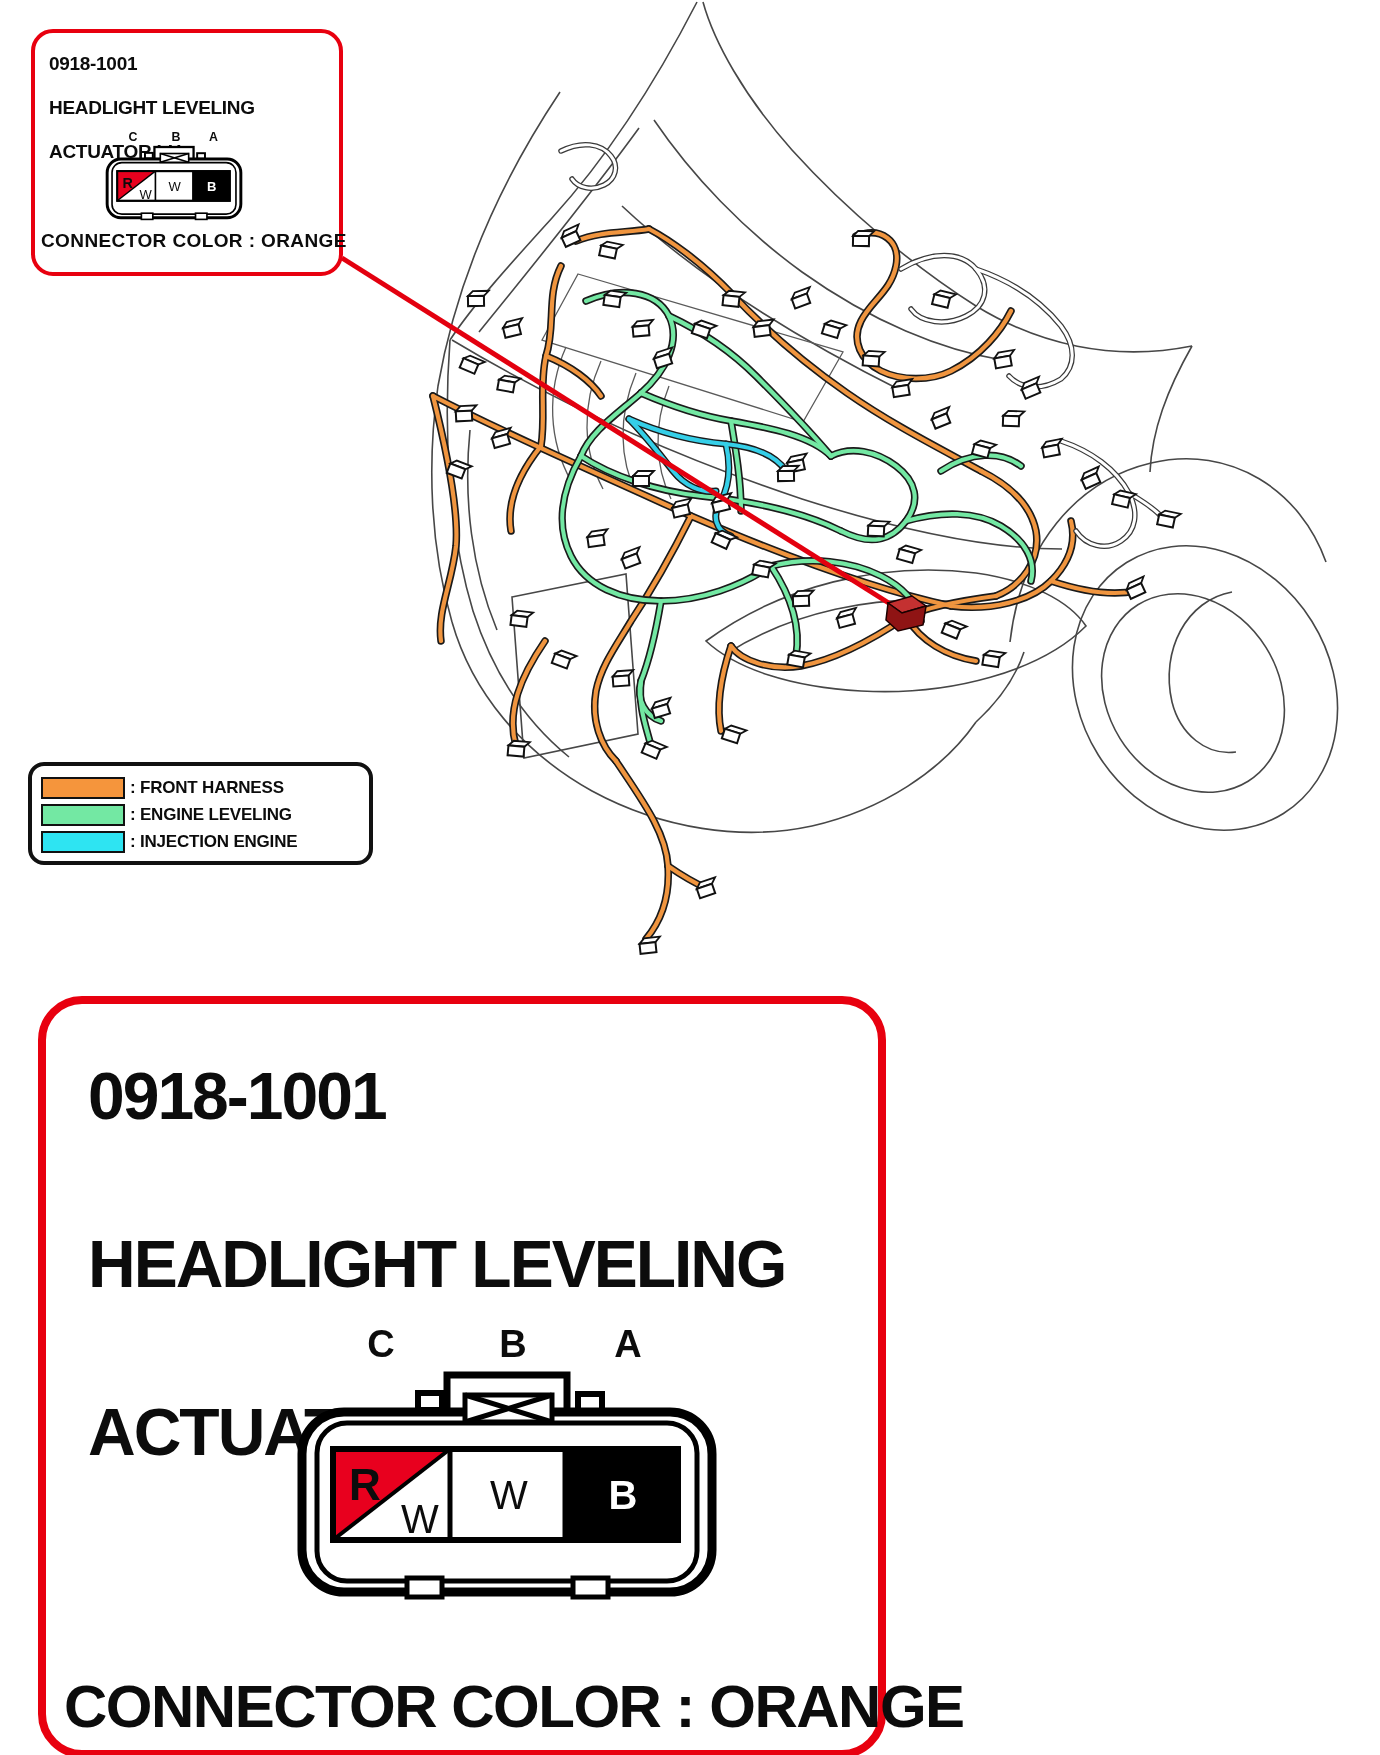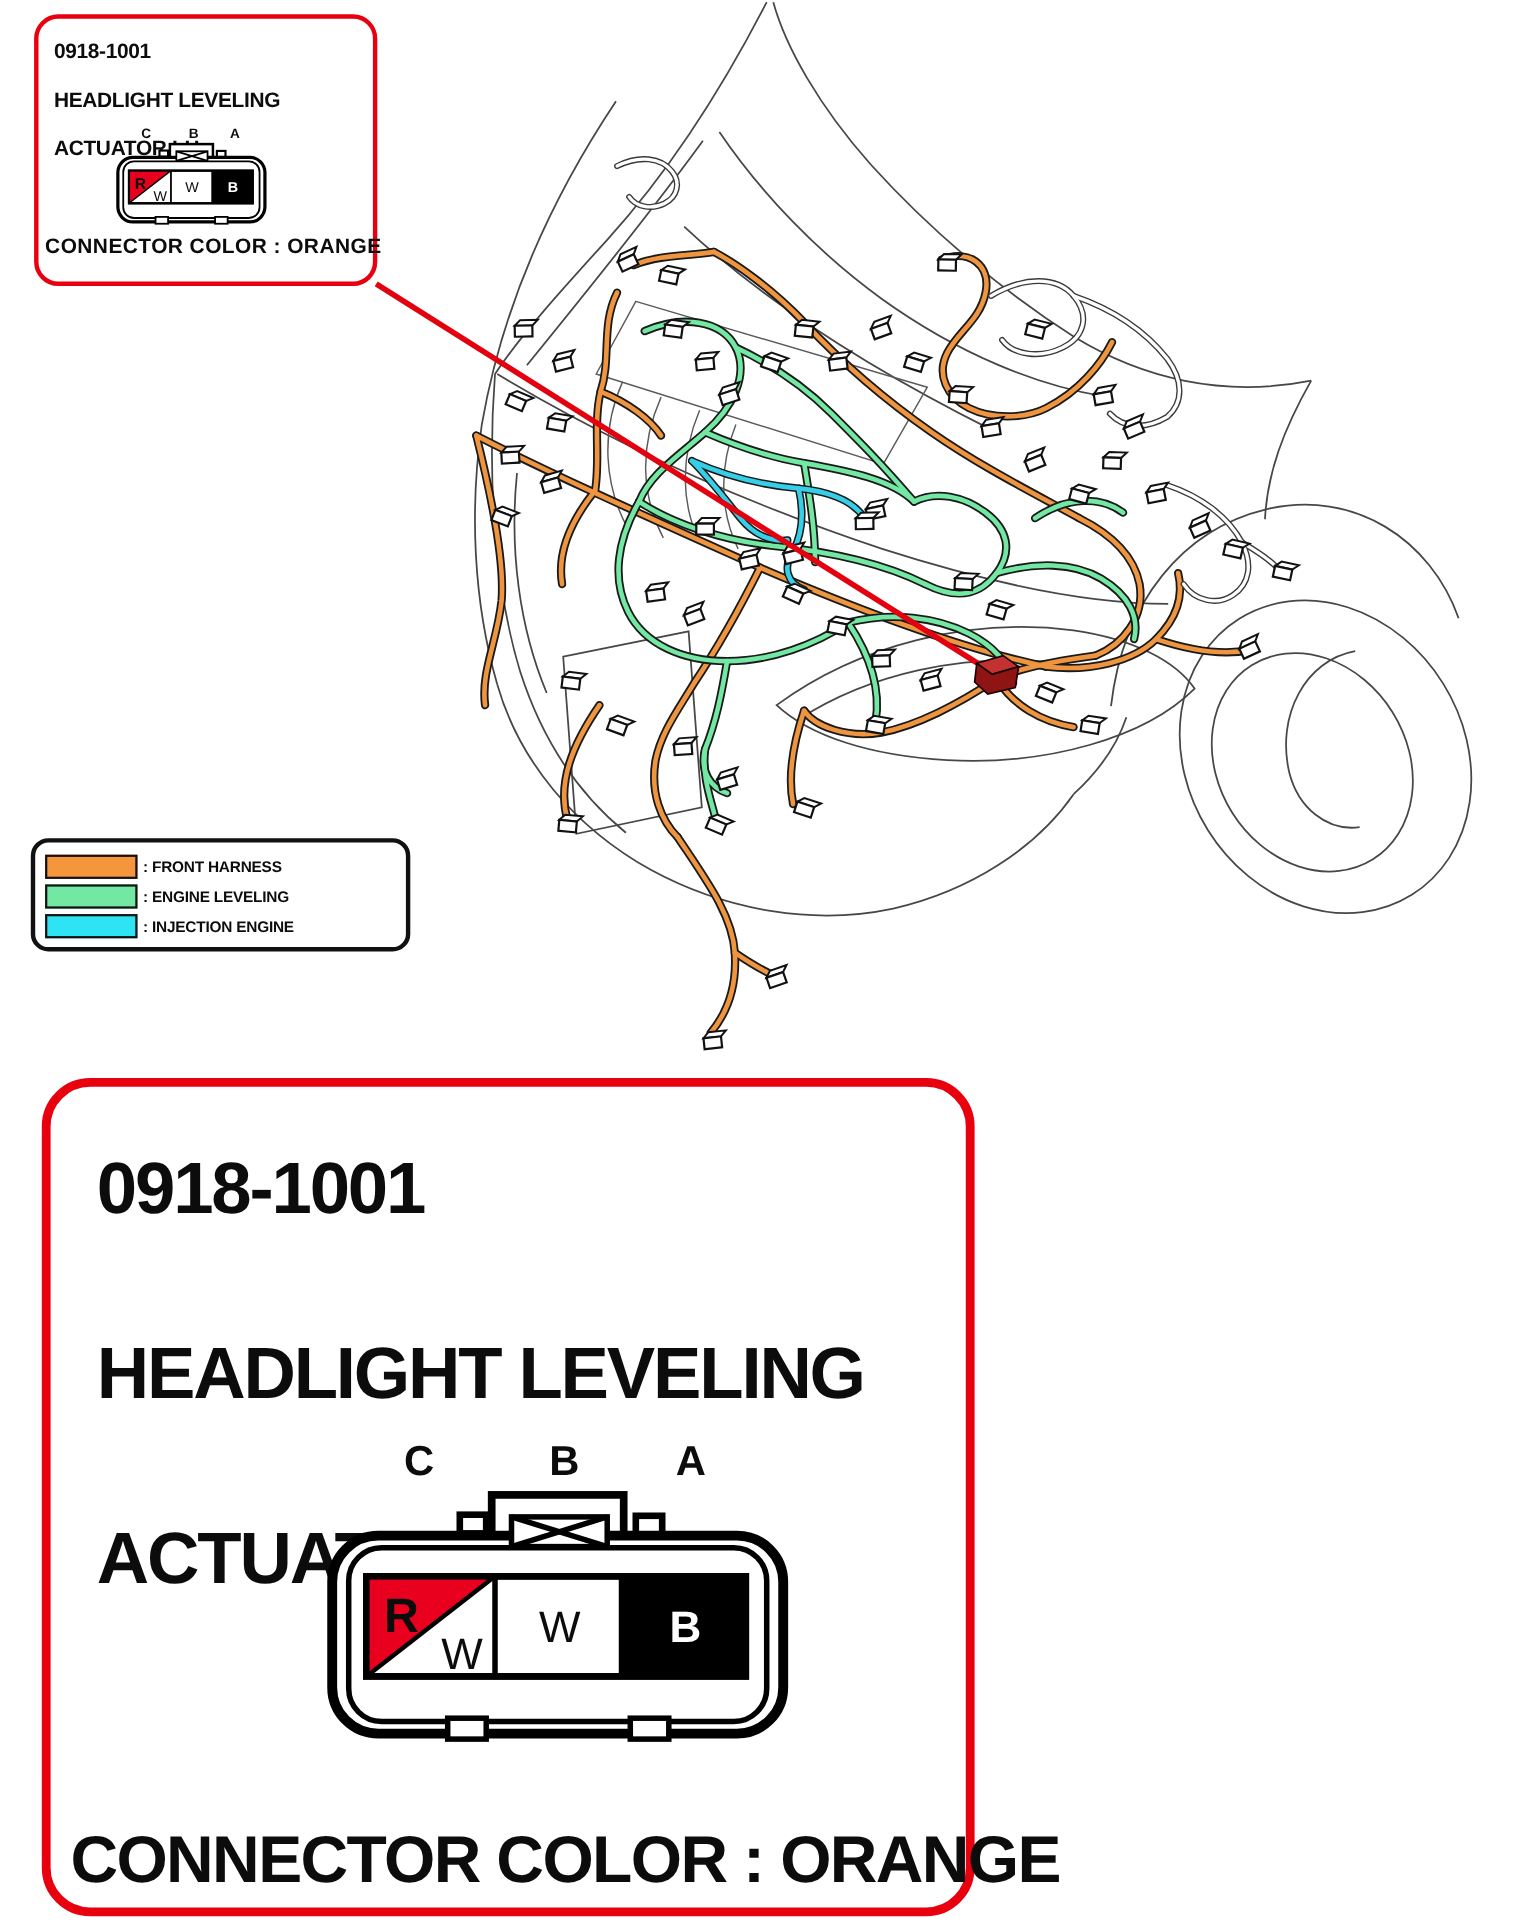--- a/index.html
+++ b/index.html
@@ -1,39 +1,39 @@
 <!DOCTYPE html>
 <html><head>
 <meta charset="utf-8">
 <style>
   html,body{margin:0;padding:0;}
   body{width:1380px;height:1755px;position:relative;background:#ffffff;
        font-family:"Liberation Sans",sans-serif;overflow:hidden;}
   #bay-svg{position:absolute;left:0;top:0;z-index:1;}
   .callout-box{position:absolute;background:#ffffff;border:5px solid #e8000f;
-               box-sizing:border-box;z-index:2;}
+               box-sizing:border-box;z-index:2;margin-top:16px;}
   #callout-small{left:31px;top:13px;width:312px;height:247px;border-radius:22px;border-width:4px;}
   #callout-large{left:38px;top:980px;width:848px;height:762px;border-radius:44px;border-width:8px;}
   .co-title-sm{position:absolute;left:14px;top:20px;font-size:19px;font-weight:bold;
                line-height:22px;color:#0c0c0c;letter-spacing:-0.3px;white-space:pre-line;}
   .co-color-sm{position:absolute;left:6px;top:197px;font-size:19px;font-weight:bold;
                color:#0c0c0c;letter-spacing:0.4px;white-space:nowrap;}
   .co-conn-sm{position:absolute;left:64px;top:95px;width:150px;height:98px;}
   .co-title-lg{position:absolute;left:42px;top:50px;font-size:66px;font-weight:bold;
                line-height:84px;color:#0c0c0c;letter-spacing:-2px;white-space:pre-line;}
   .co-color-lg{position:absolute;left:18px;top:668px;font-size:60px;font-weight:bold;
                color:#0c0c0c;letter-spacing:-1.5px;white-space:nowrap;}
   .co-conn-lg{position:absolute;left:231px;top:313px;width:460px;height:300px;}
   #legend-box{position:absolute;left:28px;top:762px;width:345px;height:103px;z-index:2;
               background:#fff;border:4px solid #111;border-radius:16px;box-sizing:border-box;
               padding:8px 0 0 9px;}
   .legend-row{display:flex;align-items:center;height:27px;}
   .legend-swatch{width:84px;height:22px;border:2.5px solid #111;box-sizing:border-box;
                  flex:0 0 auto;}
-  .legend-label{margin-left:5px;font-size:14px;font-weight:bold;color:#0c0c0c;
+  .legend-label{margin-left:5px;font-size:17px;font-weight:bold;color:#0c0c0c;
                 letter-spacing:-0.2px;white-space:nowrap;text-align:right;}
   svg text{font-family:"Liberation Sans",sans-serif;}
 </style>
 </head>
 <body>
 
 <svg width="0" height="0" style="position:absolute" aria-hidden="true">
   <symbol id="connector-sym" viewBox="0 0 460 300">
     <text x="104" y="40" font-size="38" font-weight="bold" text-anchor="middle" fill="#0c0c0c">C</text>
     <text x="236" y="40" font-size="38" font-weight="bold" text-anchor="middle" fill="#0c0c0c">B</text>

